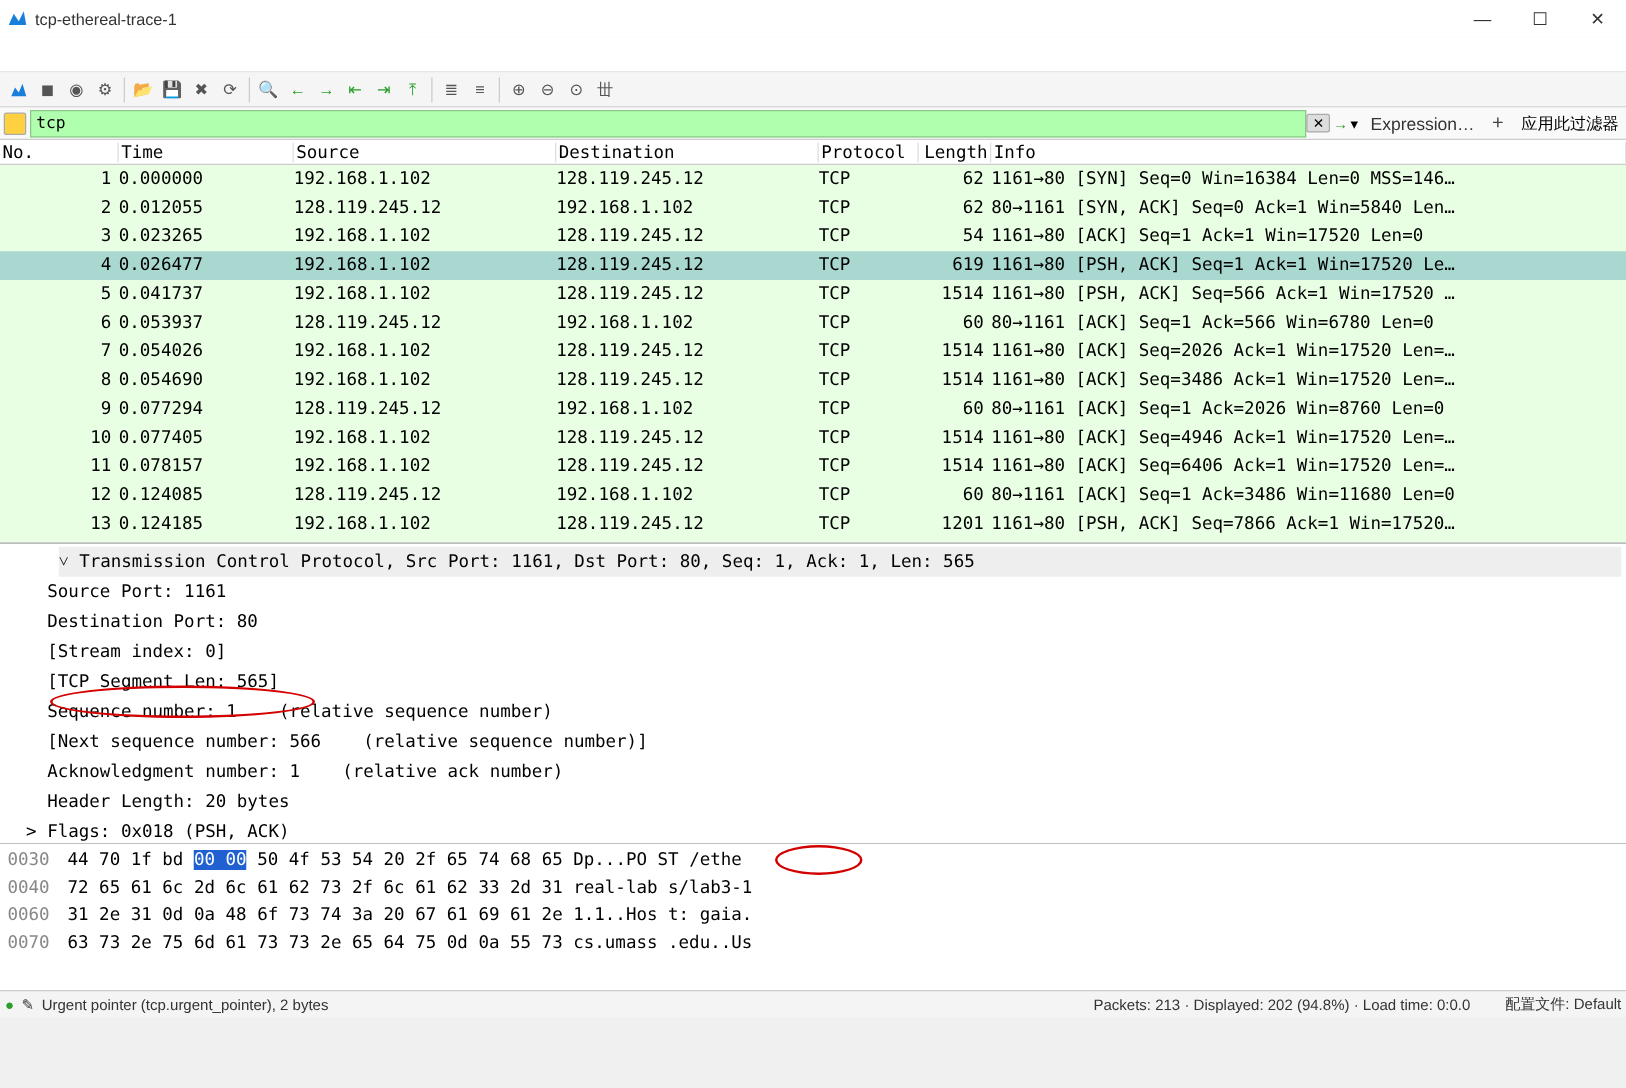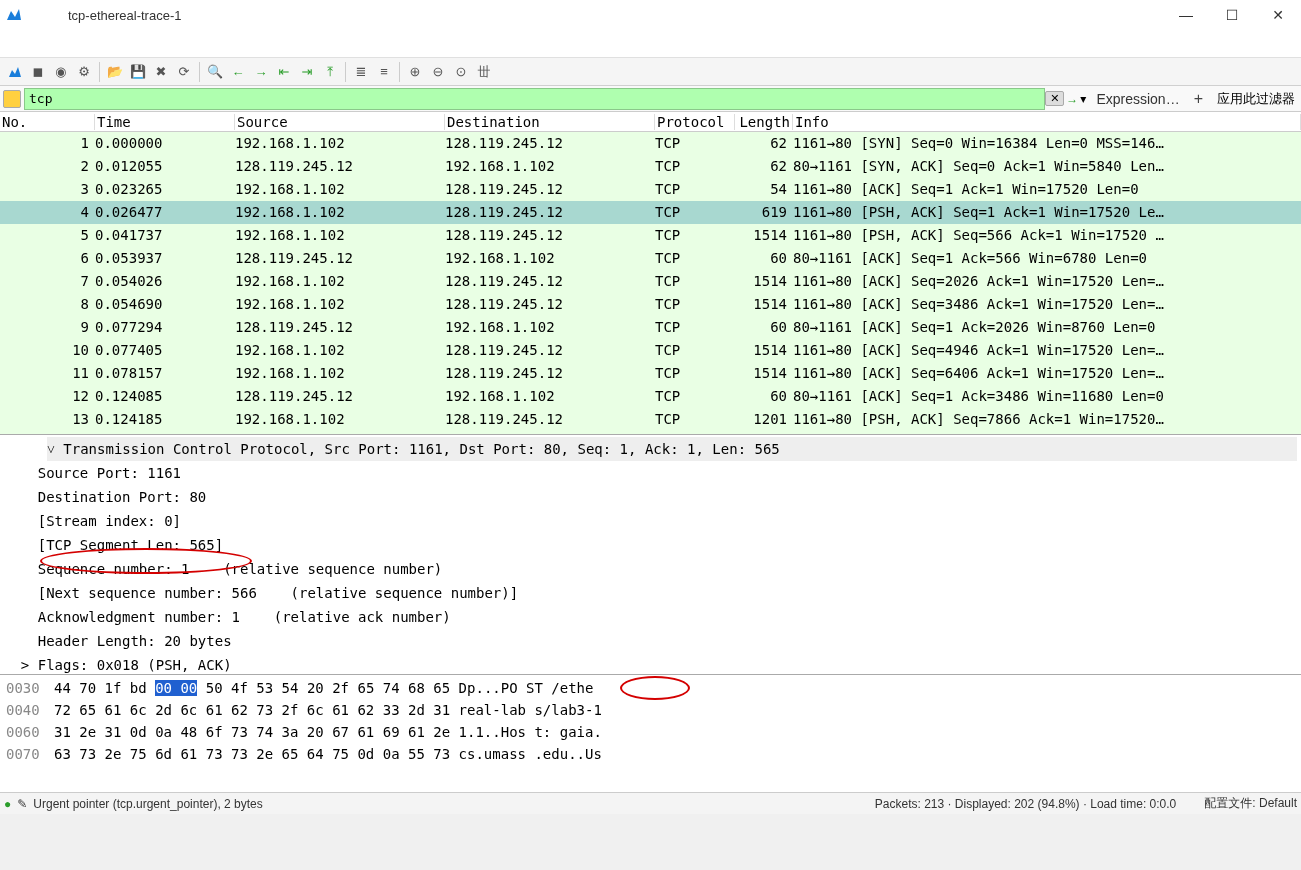--- a/index.html
+++ b/index.html
@@ -1,17 +1,17 @@
 <!DOCTYPE html>
 <html><head>
 <meta charset="utf-8">
 <style>
   * { box-sizing: border-box; margin: 0; padding: 0; }
   body { font-family: "Segoe UI", Tahoma, sans-serif; font-size: 12px; background: #f0f0f0; width: 1301px; height: 870px; overflow: hidden; display: flex; flex-direction: column; }
-  .titlebar { background: #fff; height: 30px; display: flex; align-items: center; padding-left: 6px; gap: 40px; }
+  .titlebar { background: #fff; height: 30px; display: flex; align-items: center; padding-left: 6px; }
   .titlebar .fin-icon { width: 16px; height: 16px; margin-right: 6px; }
   .titlebar .title { flex: 1; font-size: 13px; color: #333; }
   .titlebar .winbtns { display: flex; }
   .titlebar .winbtn { width: 46px; height: 30px; display: flex; align-items: center; justify-content: center; font-size: 14px; color: #333; }
   .menubar { background: #fff; height: 28px; display: flex; align-items: center; padding: 0 6px; gap: 2px; border-bottom: 1px solid #e0e0e0; font-size: 14px; color: #222; }
   .menubar .mi { padding: 3px 10px; margin-top: 42px; }
   .toolbar { background: #f5f5f5; height: 28px; display: flex; align-items: center; padding: 0 4px; gap: 1px; border-bottom: 1px solid #d0d0d0; }
   .toolbar .tb { width: 22px; height: 22px; display: flex; align-items: center; justify-content: center; font-size: 13px; color: #555; }
   .toolbar .sep { width: 1px; height: 20px; background: #ccc; margin: 0 3px; }
   .filterbar { display: flex; align-items: center; height: 26px; background: #f9f9f9; border-bottom: 1px solid #ccc; }

